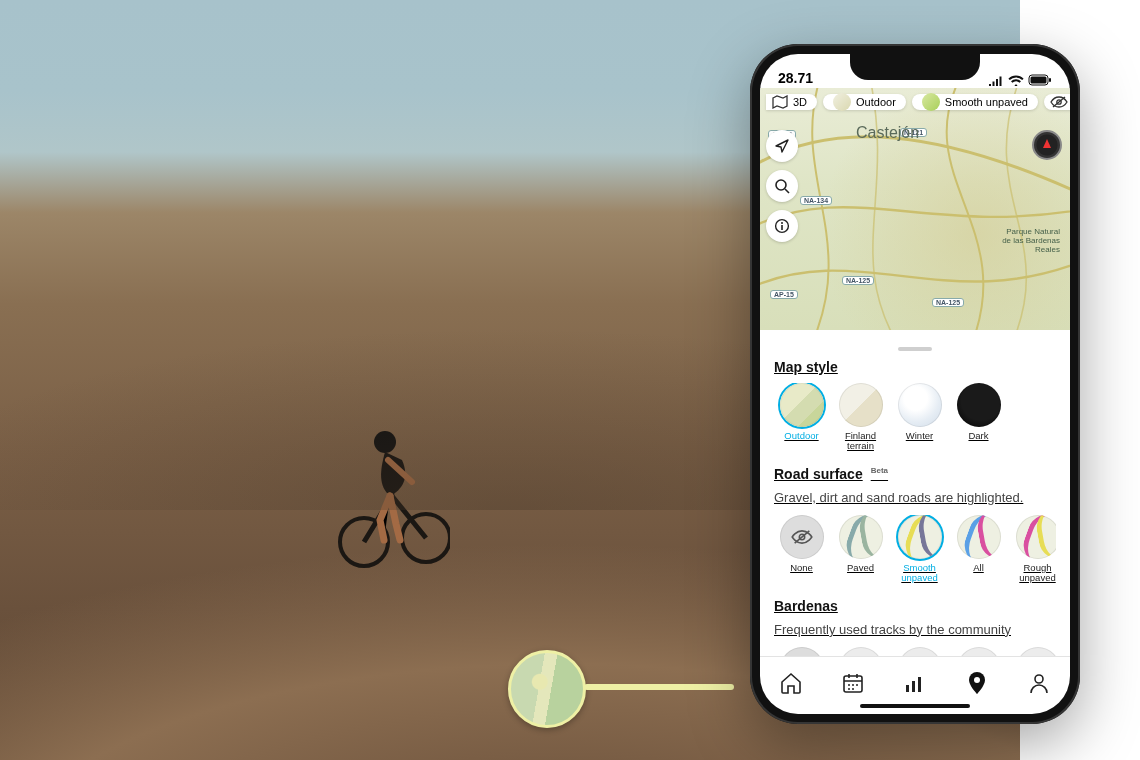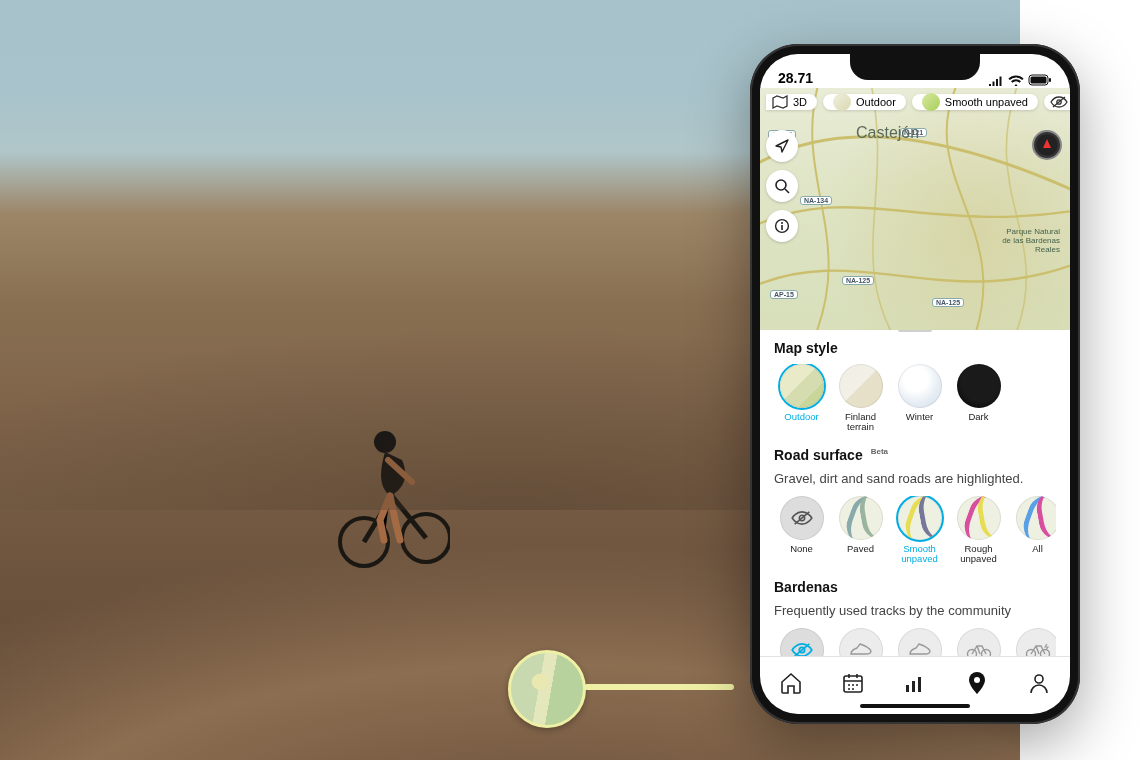--- a/index.html
+++ b/index.html
@@ -128,21 +128,21 @@
     border: 2px solid #888;
     display: flex; align-items: center; justify-content: center;
   }
   .compass::before{
     content:""; width:0;height:0;
     border-left:4px solid transparent;border-right:4px solid transparent;
     border-bottom:9px solid #e33; transform: translateY(-2px);
   }
 
   
-  .panel { flex: 1; padding: 4px 14px 0; overflow: hidden; }
+  .panel { flex: 1; padding: 23px 14px 0; overflow: hidden; text-decoration: underline; }
   .grab {
     width: 34px; height: 4px; background: #cfcfcf; border-radius: 2px;
     margin: -6px auto 8px;
   }
   .section-title { font-size: 14px; font-weight: 700; color: #111; margin-bottom: 8px;}
   .sub { font-size: 13px; color: #444; margin: 2px 0 10px; }
   .beta { font-size: 8px; font-weight: 600; color: #666; vertical-align: super; margin-left: 8px;}
 
   .row {
     display: flex; gap: 4px; overflow: hidden; margin-bottom: 14px;
@@ -368,26 +368,26 @@
         </div>
         <div class="opt">
           <div class="swatch sw-base sw-lines" style="--c1:#8aa;--c2:#9ab4a0"></div>
           <div class="opt-label">Paved</div>
         </div>
         <div class="opt">
           <div class="swatch sel sw-base sw-lines" style="--c1:#e7dd55;--c2:#779"></div>
           <div class="opt-label sel">Smooth unpaved</div>
         </div>
         <div class="opt">
+          <div class="swatch sw-base sw-lines" style="--c1:#5aa0e6;--c2:#d94fa0"></div>
+          <div class="opt-label">All</div>
+        </div>
+        <div class="opt">
           <div class="swatch sw-base sw-lines" style="--c1:#d94fa0;--c2:#e7dd55"></div>
           <div class="opt-label">Rough unpaved</div>
-        </div>
-        <div class="opt">
-          <div class="swatch sw-base sw-lines" style="--c1:#5aa0e6;--c2:#d94fa0"></div>
-          <div class="opt-label">All</div>
         </div>
       </div>
 
       <div class="section-title">Bardenas</div>
       <div class="sub">Frequently used tracks by the community</div>
       <div class="row" style="margin-bottom:0">
         <div class="opt">
           <div class="swatch">
             <svg width="22" height="18" viewBox="0 0 18 14">
                 <path d="M1 7s3-5 8-5 8 5 8 5-3 5-8 5-8-5-8-5z" fill="none" stroke="#00aee3" stroke-width="1.4"></path>

